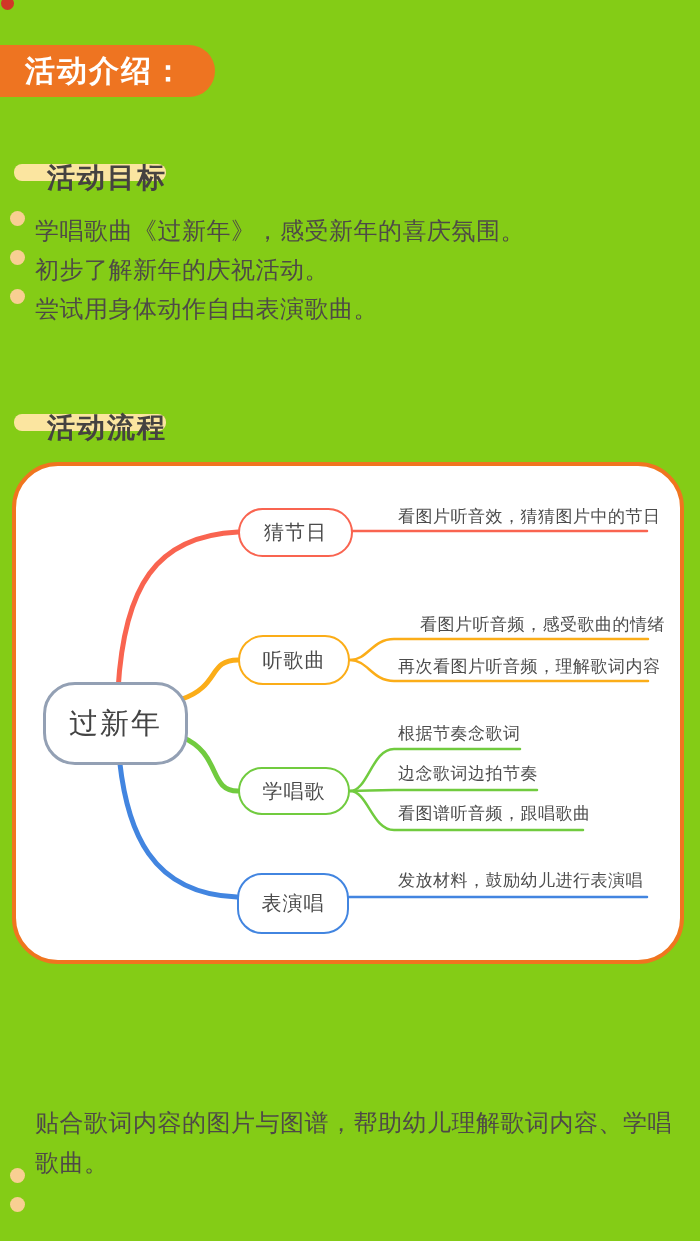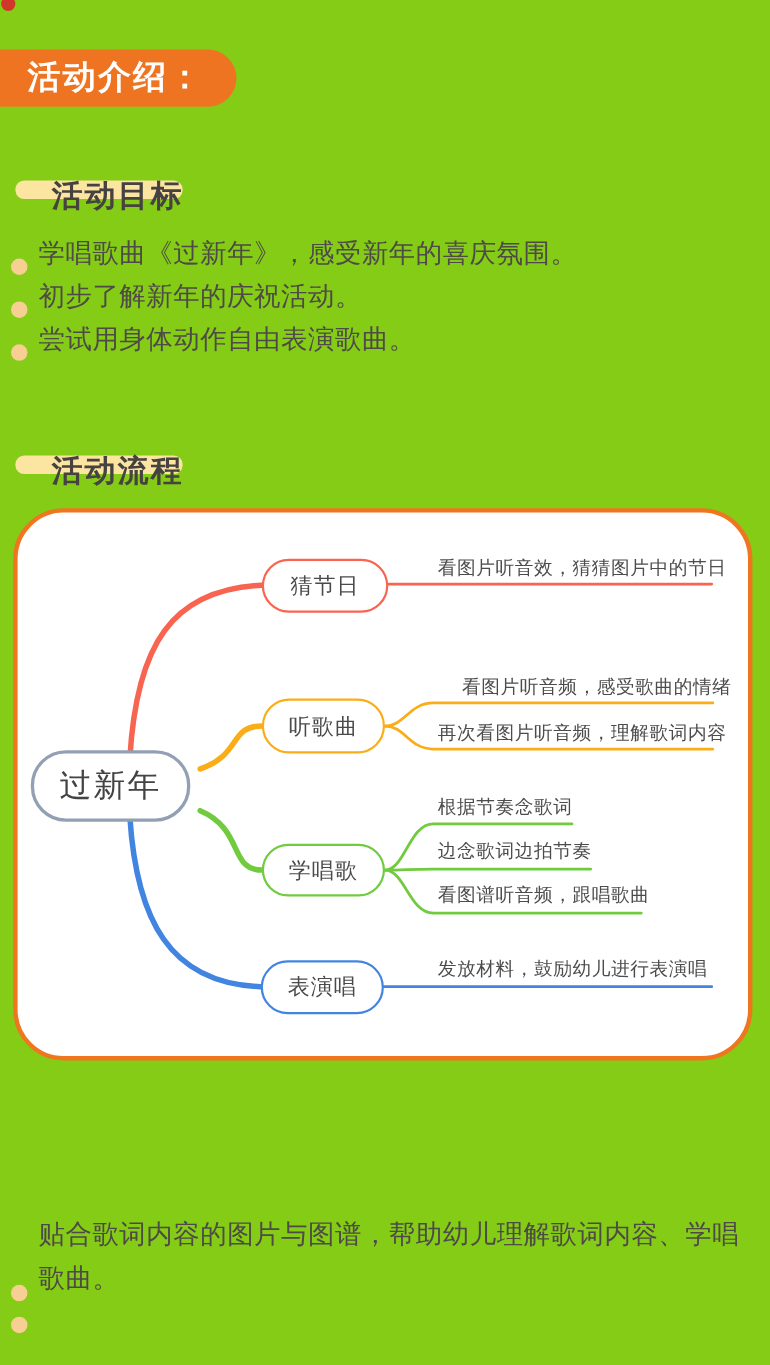--- a/index.html
+++ b/index.html
@@ -15,21 +15,21 @@
          border-radius:0 26px 26px 0;}
 
   .section-title{position:absolute;left:14px;width:260px;height:40px;}
   .section-title .hl{position:absolute;left:0;top:21px;width:152px;height:17px;
                      background:#fbe5a0;border-radius:8px;}
   .section-title h2{position:relative;z-index:1;margin:16px;padding-left:17px;
                     font-size:28px;font-weight:bold;color:#454240;letter-spacing:2px;}
 
   .bullets{position:absolute;left:10px;width:680px;}
   .bullet{display:flex;align-items:flex-end;}
-  .goals .bullet{height:39px;align-items:flex-end;}
+  .goals .bullet{height:39px;align-items:flex-start;}
   .dot{flex:none;width:15px;height:15px;border-radius:50%;background:#f8cf92;margin-right:10px;}
   .bullet .txt{font-size:24px;color:#4e4a46;letter-spacing:0.5px;line-height:39px;}
   .highlights .bullet{margin-bottom:1px;}
   .highlights .dot{margin-top:13px;}
   .highlights .txt{line-height:40px;white-space:pre-line;}
 
   .mindmap{position:absolute;left:12px;top:462px;width:672px;height:502px;box-sizing:border-box;
            background:#ffffff;border:4px solid #f0751f;border-radius:46px;}
   .mindmap svg{position:absolute;left:0;top:0;width:664px;height:494px;}
 
@@ -97,26 +97,26 @@
         <path stroke-width="2.5" d="M 334 325 C 352 325 356 283 378 283 H 504"></path>
         <path stroke-width="2.5" d="M 334 325 C 352 325 356 324 378 324 H 521"></path>
         <path stroke-width="2.5" d="M 334 325 C 352 325 356 364 378 364 H 567"></path>
       </g>
       <g fill="none" stroke-linecap="round" stroke="#4285e0">
         <path stroke-width="5" d="M 102 276 C 108 370 138 428 221 431"></path>
         <path stroke-width="2.5" d="M 333 431 H 631"></path>
       </g>
     </svg>
 
-    <div class="node root" style="left:12px;top:216px;width:145px;height:65px">过新年</div>
+    <div class="node root" style="left:27px;top:216px;width:145px;height:83px">过新年</div>
 
     <div class="node b-red" style="left:222px;top:42px;width:115px;height:49px">猜节日</div>
     <div class="node b-green" style="left:222px;top:301px;width:112px;height:48px">学唱歌</div>
     <div class="node b-amber" style="left:222px;top:169px;width:112px;height:50px">听歌曲</div>
-    <div class="node b-blue" style="left:221px;top:407px;width:112px;height:49px">表演唱</div>
+    <div class="node b-blue" style="left:221px;top:407px;width:112px;height:61px">表演唱</div>
 
     <div class="leaf" style="left:382px;top:39px">看图片听音效，猜猜图片中的节日</div>
     <div class="leaf" style="left:404px;top:147px">看图片听音频，感受歌曲的情绪</div>
     <div class="leaf" style="left:382px;top:189px">再次看图片听音频，理解歌词内容</div>
     <div class="leaf" style="left:382px;top:256px">根据节奏念歌词</div>
     <div class="leaf" style="left:382px;top:296px">边念歌词边拍节奏</div>
     <div class="leaf" style="left:382px;top:336px">看图谱听音频，跟唱歌曲</div>
     <div class="leaf" style="left:382px;top:403px">发放材料，鼓励幼儿进行表演唱</div>
   </div>
 

